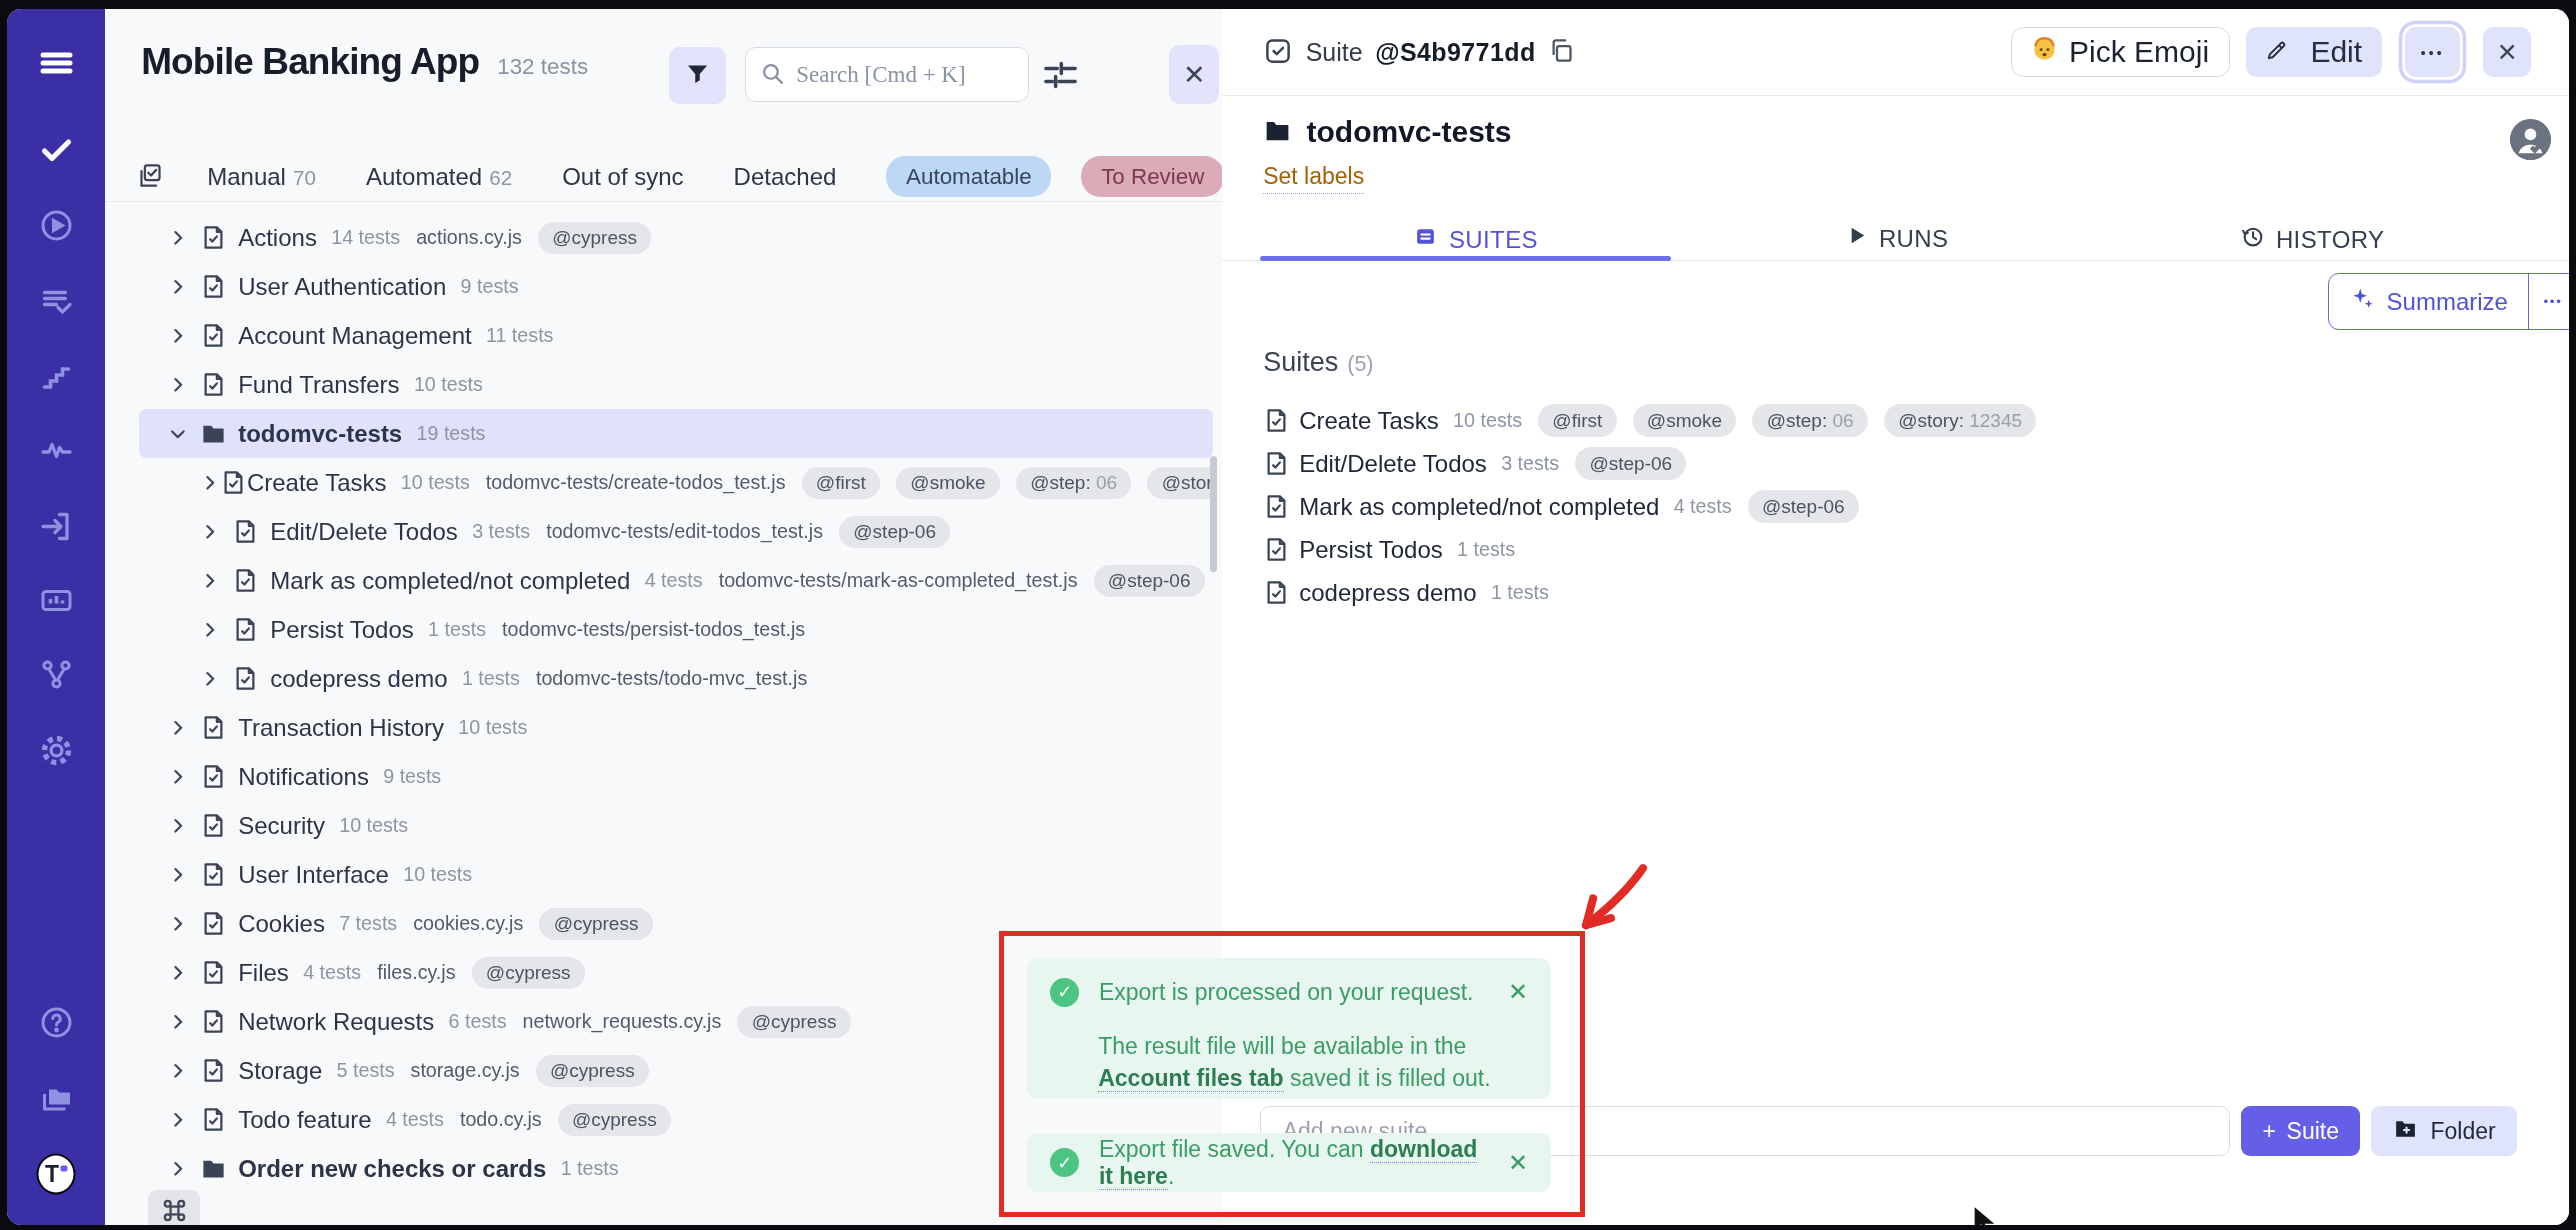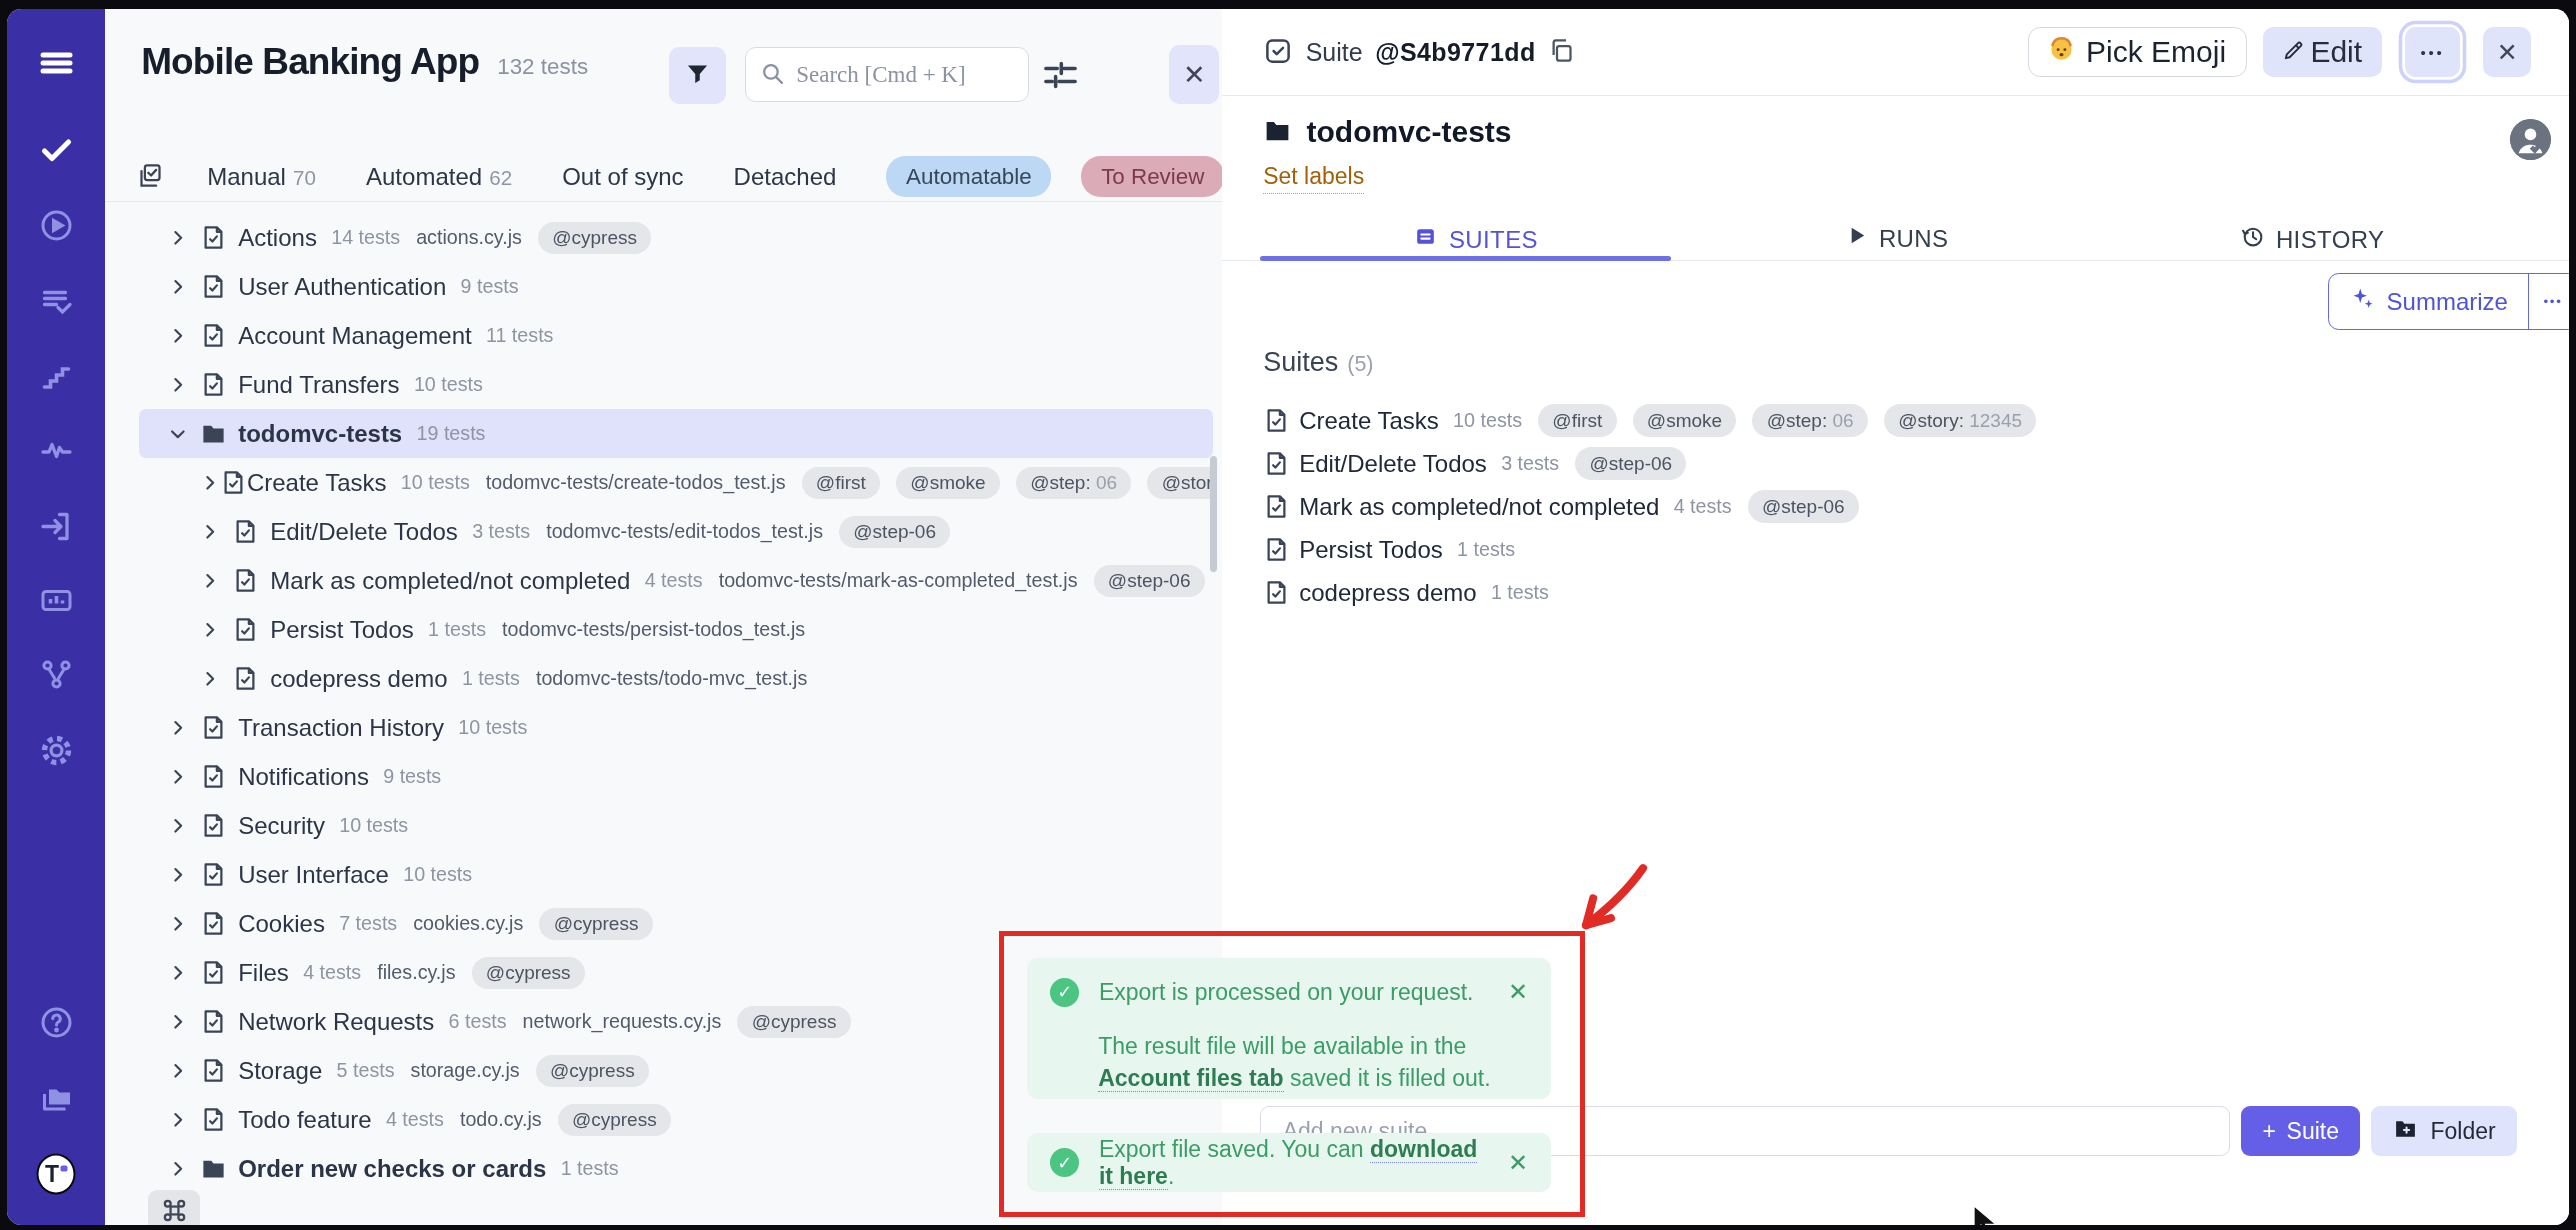--- a/index.html
+++ b/index.html
@@ -54,21 +54,21 @@
   
   .right-panel { position:absolute; left:1215px; top:0; width:1347px; height:100%; background:#ffffff; }
   .rp-header { position:absolute; left:0; top:0; width:100%; height:86px; display:flex; align-items:center; padding:0 38px 0 41px; }
   .rp-suite-label { display:flex; align-items:center; gap:12.5px; }
   .rp-suite-label .lbl { font-size:25px; color:#323c4d; }
   .rp-suite-label .sid { font-size:25px; font-weight:bold; color:#141c28; letter-spacing:0.4px; }
   .rp-actions { margin-left:auto; display:flex; align-items:center; gap:16px; }
   .btn { height:50px; border-radius:10.7px; display:flex; align-items:center; justify-content:center; font-size:30px; cursor:pointer; }
   .btn-emoji { background:#fff; border:1.8px solid #d5d9e0; border-radius:12.5px; padding:0 19.7px; gap:10.7px; color:#1b2330; }
   .btn-soft { background:#e0e4fb; color:#252e3e; }
-  .btn-edit { padding:0 19.7px; gap:5px; }
+  .btn-edit { padding:0 19.7px; gap:22px; }
   .btn-dots { width:55px; font-size:15px; letter-spacing:2.7px; color:#2c3647; box-shadow:0 0 0 2.7px #fff, 0 0 0 6.3px #ccd2fa; margin:0 7.2px; }
   .btn-x { width:48px; font-size:25px; color:#3f4655; }
   .rp-divider { position:absolute; left:0; top:86px; width:100%; height:0.9px; background:#e8eaee; }
 
   .rp-title-row { position:absolute; left:41px; top:106px; display:flex; align-items:center; gap:14.3px; }
   .rp-title { font-size:30px; font-weight:bold; color:#111827; }
   .avatar { position:absolute; left:1288px; top:110px; width:41px; height:41px; background:#6b7280; border-radius:50%; overflow:hidden; }
   .set-labels { position:absolute; left:41px; top:154px; font-size:23px; color:#a16207; border-bottom:1.8px dotted #959bf5; padding-bottom:2.7px; cursor:pointer; }
 
   .tabs-border { position:absolute; left:0; top:251px; width:100%; height:0.9px; background:#e7e9ed; }

